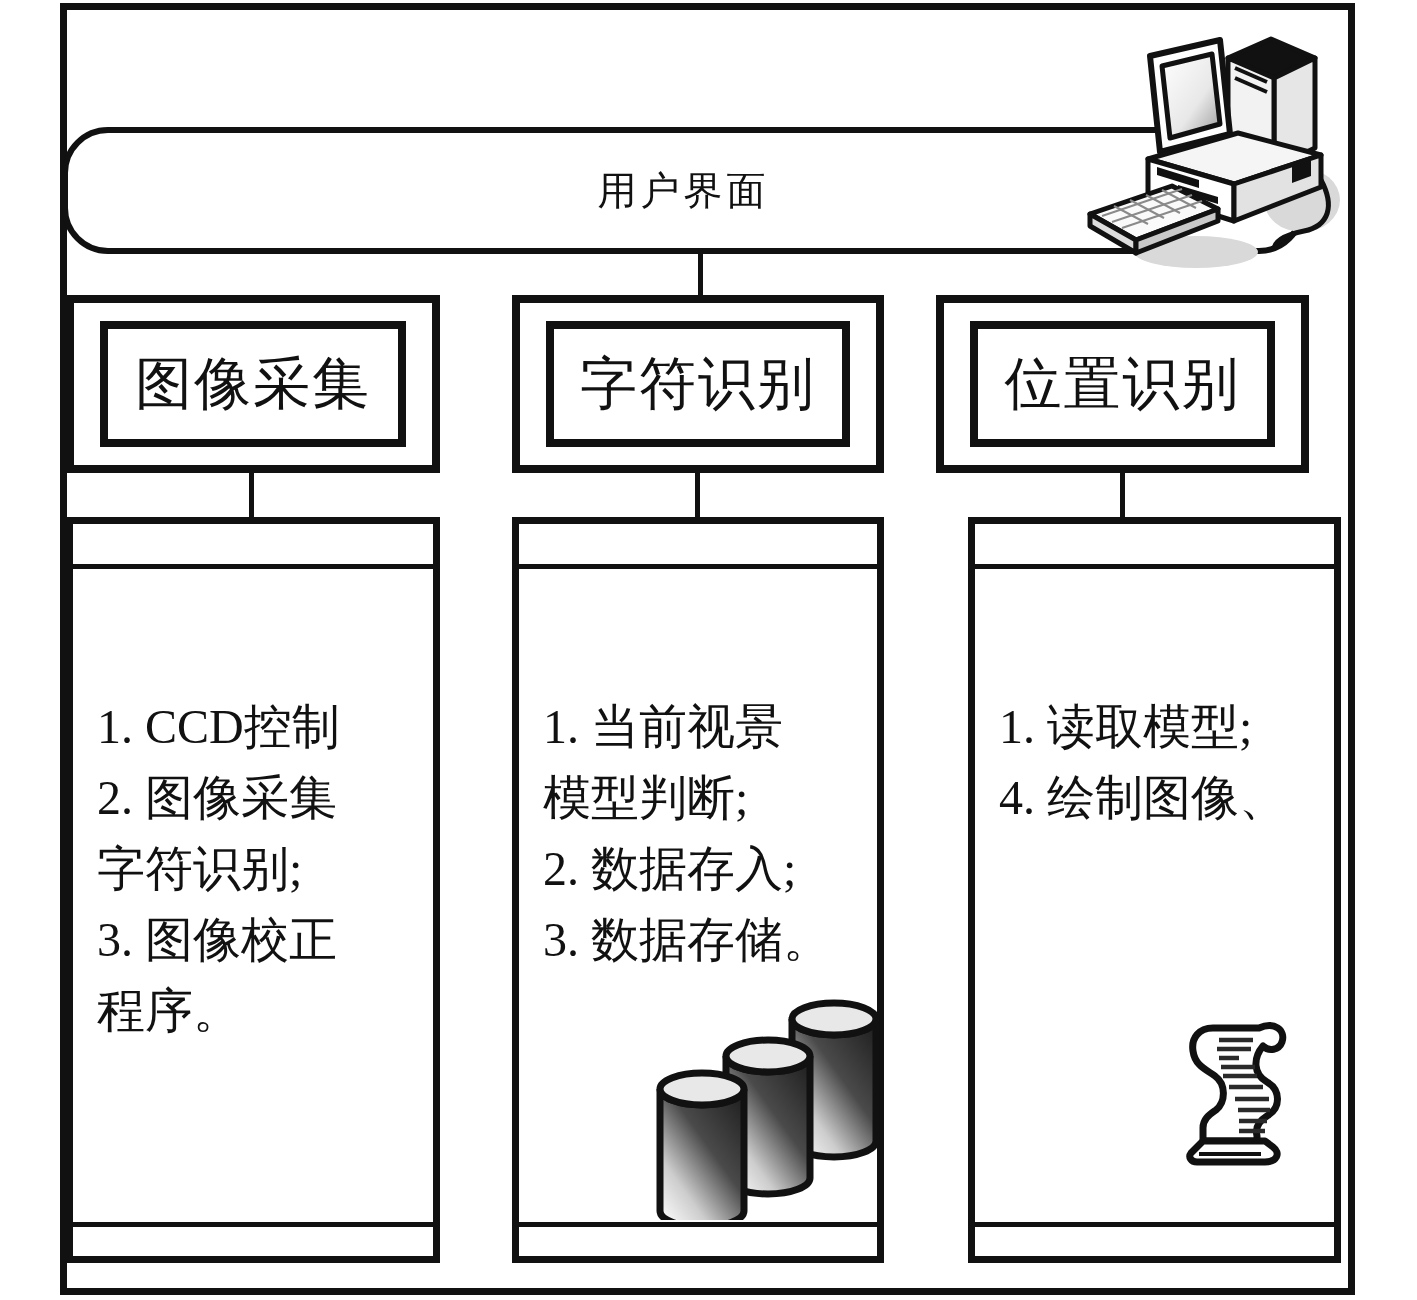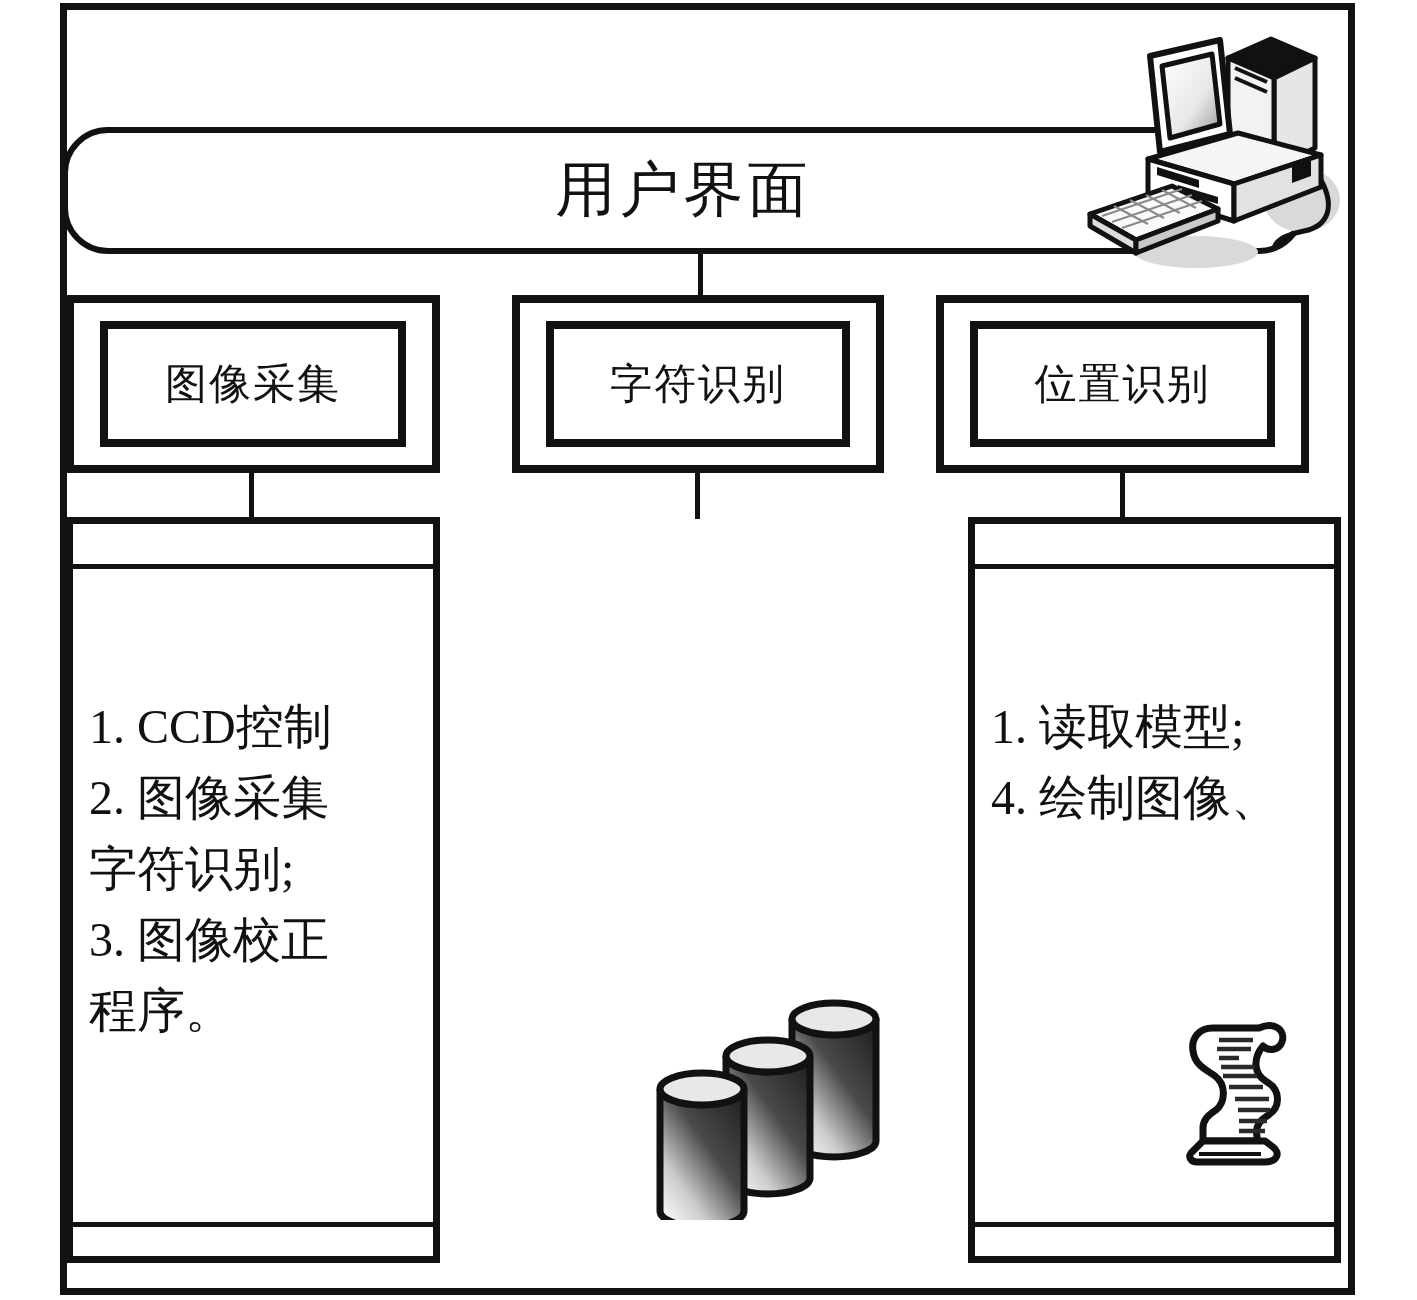--- a/index.html
+++ b/index.html
@@ -9,48 +9,48 @@
   }
   .outer-frame{
     position:absolute;left:60px;top:3px;width:1295px;height:1292px;
     border:7px solid #111;box-sizing:border-box;background:transparent;
   }
   .banner{
     position:absolute;left:62px;top:127px;width:1243px;height:127px;
     border:6px solid #111;border-radius:46px;box-sizing:border-box;background:#fff;
     display:flex;align-items:center;justify-content:center;z-index:1;
   }
-  .banner-title{font-size:60px;letter-spacing:4px;}
+  .banner-title{font-size:39px;letter-spacing:4px;}
   .vconn{position:absolute;width:5px;background:#111;z-index:0;}
   .conn-center{left:698px;top:251px;height:46px;}
   .conn-c1{left:249px;top:471px;height:48px;}
   .conn-c2{left:695px;top:471px;height:48px;}
   .conn-c3{left:1120px;top:471px;height:48px;}
   .header-outer{
     position:absolute;top:295px;height:178px;border:8px solid #111;
     box-sizing:border-box;background:#fff;display:flex;align-items:center;justify-content:center;
   }
   .ho-c1{left:66px;width:374px;}
   .ho-c2{left:512px;width:372px;}
   .ho-c3{left:936px;width:373px;}
   .header-inner{
     width:calc(100% - 52px);height:126px;border:8px solid #111;box-sizing:border-box;
     display:flex;align-items:center;justify-content:center;background:#fff;
   }
-  .header-label{font-size:42px;letter-spacing:2px;white-space:nowrap;}
+  .header-label{font-size:57px;letter-spacing:2px;white-space:nowrap;}
   .body-box{
     position:absolute;top:517px;height:746px;border:7px solid #111;box-sizing:border-box;
     background:#fff;display:flex;flex-direction:column;
   }
   .bb-c1{left:66px;width:374px;}
   .bb-c2{left:512px;width:372px;}
   .bb-c3{left:968px;width:373px;}
   .strip-top{height:40px;border-bottom:5px solid #111;flex:none;}
   .strip-bottom{height:29px;border-top:5px solid #111;flex:none;}
-  .body-content{flex:1;padding:122px 8px 0 16px;position:relative;}
+  .body-content{flex:1;padding:122px 8px 0 24px;position:relative;}
   .tline{font-size:48px;line-height:71px;white-space:nowrap;}
   .clipart{position:absolute;}
   .computer-svg{left:1078px;top:28px;z-index:2;}
   .cyl-svg{left:650px;top:998px;z-index:1;}
   .scroll-svg{left:1183px;top:1020px;z-index:1;}
 </style>
 </head>
 <body>
 
 <div class="canvas">
@@ -132,20 +132,30 @@
     <div class="body-content">
       <div class="tline">1. CCD控制</div>
       <div class="tline">2. 图像采集</div>
       <div class="tline">字符识别;</div>
       <div class="tline">3. 图像校正</div>
       <div class="tline">程序。</div>
     </div>
     <div class="strip-bottom"></div>
   </div>
 
+  <div class="body-box bb-c2">
+    <div class="strip-top"></div>
+    <div class="body-content">
+      <div class="tline">1. 当前视景</div>
+      <div class="tline">模型判断;</div>
+      <div class="tline">2. 数据存入;</div>
+      <div class="tline">3. 数据存储。</div>
+    </div>
+    <div class="strip-bottom"></div>
+  </div>
 
   <div class="body-box bb-c3">
     <div class="strip-top"></div>
     <div class="body-content">
       <div class="tline">1. 读取模型;</div>
       <div class="tline">4. 绘制图像、</div>
     </div>
     <div class="strip-bottom"></div>
   </div>
 

